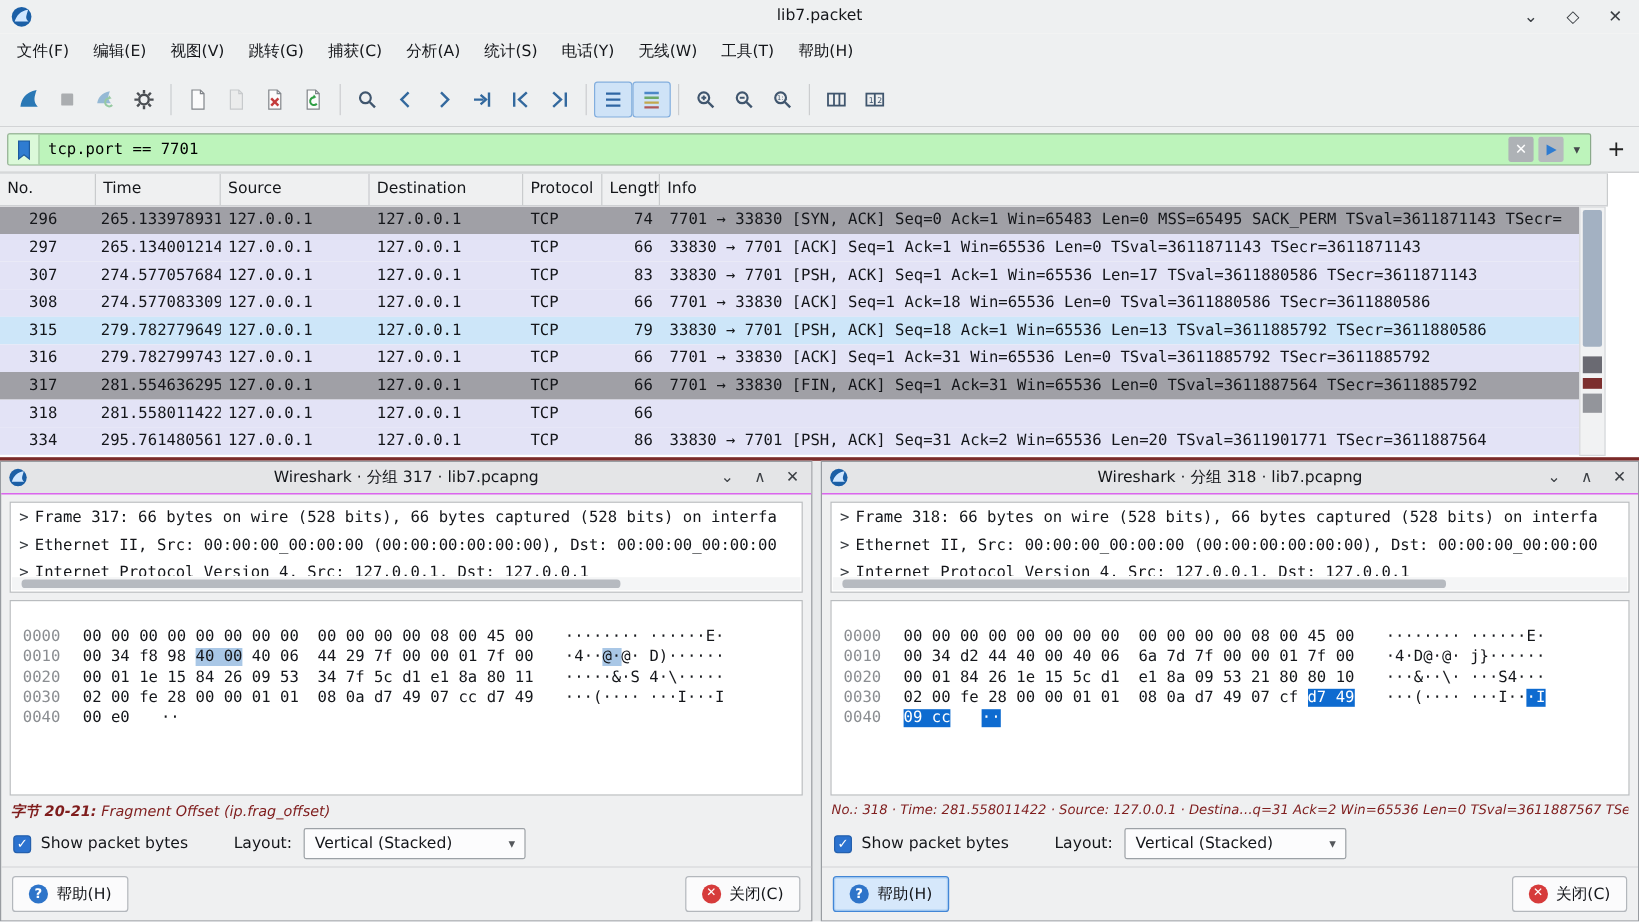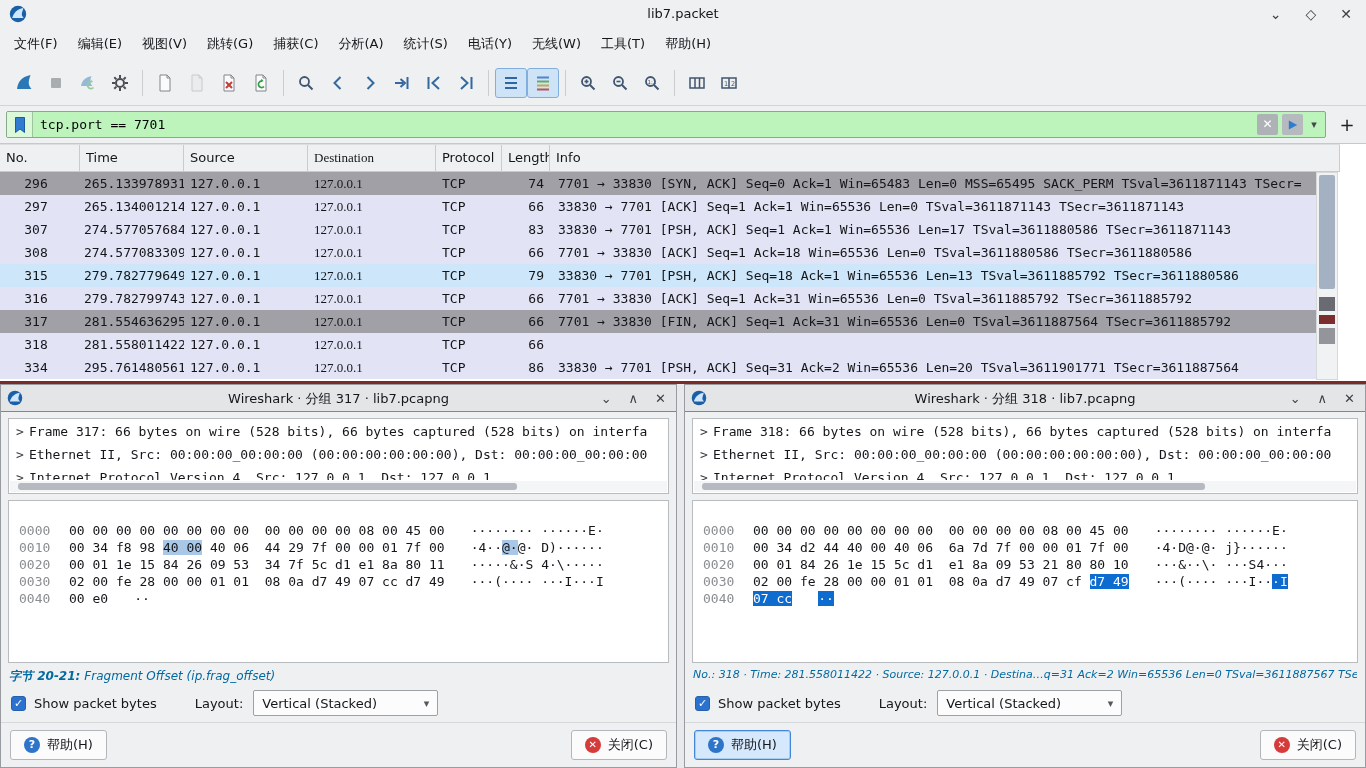--- a/index.html
+++ b/index.html
@@ -42,21 +42,21 @@
   .rows { position:absolute; left:0; top:172px; width:1316px; height:208px; overflow:hidden; background:#fff; }
   .prow { display:flex; height:23px; line-height:23px; font-size:13px; white-space:pre;
     font-family:"DejaVu Sans Mono","Liberation Mono",monospace; }
   .prow.tcp { background:#e3e3f6; }
   .prow.syn { background:#a0a0a6; }
   .prow.selected { background:#cde6f9; }
   .cell { overflow:hidden; }
   .c-no { width:80px; text-align:center; padding-right:8px; }
   .c-time { width:104px; padding-left:4px; }
   .c-source { width:124px; padding-left:6px; }
-  .c-destination { width:128px; padding-left:6px;font-family:Liberation Serif, serif; }
+  .c-destination { width:128px; padding-left:6px; }
   .c-protocol { width:66px; padding-left:6px; }
   .c-length { width:48px; text-align:right; padding-right:6px; }
   .c-info { flex:1; padding-left:8px; }
 
   .vscroll { position:absolute; left:1316px; top:172px; width:22px; height:208px; background:#f1f2f3; border:1px solid #d6d8da; }
   .vthumb { position:absolute; left:2px; right:2px; top:2px; height:114px; background:#a3b1c2; border-radius:2px; }
   .vmark { position:absolute; left:2px; right:2px; }
   .m1 { top:124px; height:14px; background:#6a6a72; }
   .m2 { top:142px; height:9px;  background:#7c2e2e; }
   .m3 { top:155px; height:16px; background:#93959b; }
@@ -84,21 +84,21 @@
 
   .dhex { position:absolute; left:7px; right:7px; top:115px; height:163px; background:#fff; border:1px solid #b9bcbf; overflow:hidden; padding-top:21px; font-size:13px;
     font-family:"DejaVu Sans Mono","Liberation Mono",monospace; }
   .hrow { height:17px; line-height:17px; white-space:pre; }
   .hoff { display:inline-block; margin-left:10px; width:42px; color:#8a8d91; }
   .hhex { margin-left:8px; }
   .hascii { margin-left:26px; }
   #dlgA .hl { background:#a9c7e6; }
   #dlgB .hl { background:#0e6bd0; color:#fff; }
 
-  .dstatus { position:absolute; left:8px; right:8px; top:283px; height:16px; font-size:12px; font-style:italic; white-space:nowrap; overflow:hidden; color:#0369a1; }
+  .dstatus { position:absolute; left:8px; right:8px; top:283px; height:16px; font-size:12px; font-style:italic; white-space:nowrap; overflow:hidden; color:#7f1d1d; }
   .slabel { font-weight:bold; margin-right:4px; }
   #dlgB .dstatus { font-size:11px; }
 
   .dcontrols { position:absolute; left:10px; right:8px; top:303px; height:30px; display:flex; align-items:center; font-size:13px; }
   .cbox { width:15px; height:15px; background:#2b72cf; border:1px solid #2560ad; border-radius:3px; color:#fff; font-size:11px; line-height:13px; text-align:center; margin-right:8px; }
   .cblabel { margin-right:38px; }
   .laylabel { margin-right:10px; }
   .select { width:185px; height:26px; border:1px solid #9ca1a6; border-radius:2px; background:#fcfcfd; display:flex; align-items:center; justify-content:space-between; padding:0 8px; }
   .scaret { color:#55585c; font-size:11px; }
 
@@ -433,21 +433,21 @@
         </div>
       <div class="hscroll">
           <div class="hthumb"></div>
         </div>
     </div>
     <div class="dhex">
         <div class="hrow"><span class="hoff">0000</span><span class="hhex"><span>00 00 00 00 00 00 00 00  00 00 00 00 08 00 45 00</span></span><span class="hascii"><span>········ ······E·</span></span></div>
         <div class="hrow"><span class="hoff">0010</span><span class="hhex"><span>00 34 d2 44 40 00 40 06  6a 7d 7f 00 00 01 7f 00</span></span><span class="hascii"><span>·4·D@·@· j}······</span></span></div>
         <div class="hrow"><span class="hoff">0020</span><span class="hhex"><span>00 01 84 26 1e 15 5c d1  e1 8a 09 53 21 80 80 10</span></span><span class="hascii"><span>···&amp;··\· ···S4···</span></span></div>
         <div class="hrow"><span class="hoff">0030</span><span class="hhex"><span>02 00 fe 28 00 00 01 01  08 0a d7 49 07 cf </span><span class="hl">d7 49</span></span><span class="hascii"><span>···(···· ···I··</span><span class="hl">·I</span></span></div>
-        <div class="hrow"><span class="hoff">0040</span><span class="hhex"><span class="hl">07 cc</span></span><span class="hascii"><span class="hl">··</span></span></div>
+        <div class="hrow"><span class="hoff">0040</span><span class="hhex"><span class="hl">09 cc</span></span><span class="hascii"><span class="hl">··</span></span></div>
       </div>
     <div class="dstatus">
       <span>No.: 318 · Time: 281.558011422 · Source: 127.0.0.1 · Destina…q=31 Ack=2 Win=65536 Len=0 TSval=3611887567 TSecr=3611887564</span>
     </div>
     <div class="dcontrols">
       <span class="cbox">✓</span>
       <span class="cblabel">Show packet bytes</span>
       <span class="laylabel">Layout:</span>
       <span class="select">
         <span>Vertical (Stacked)</span>

